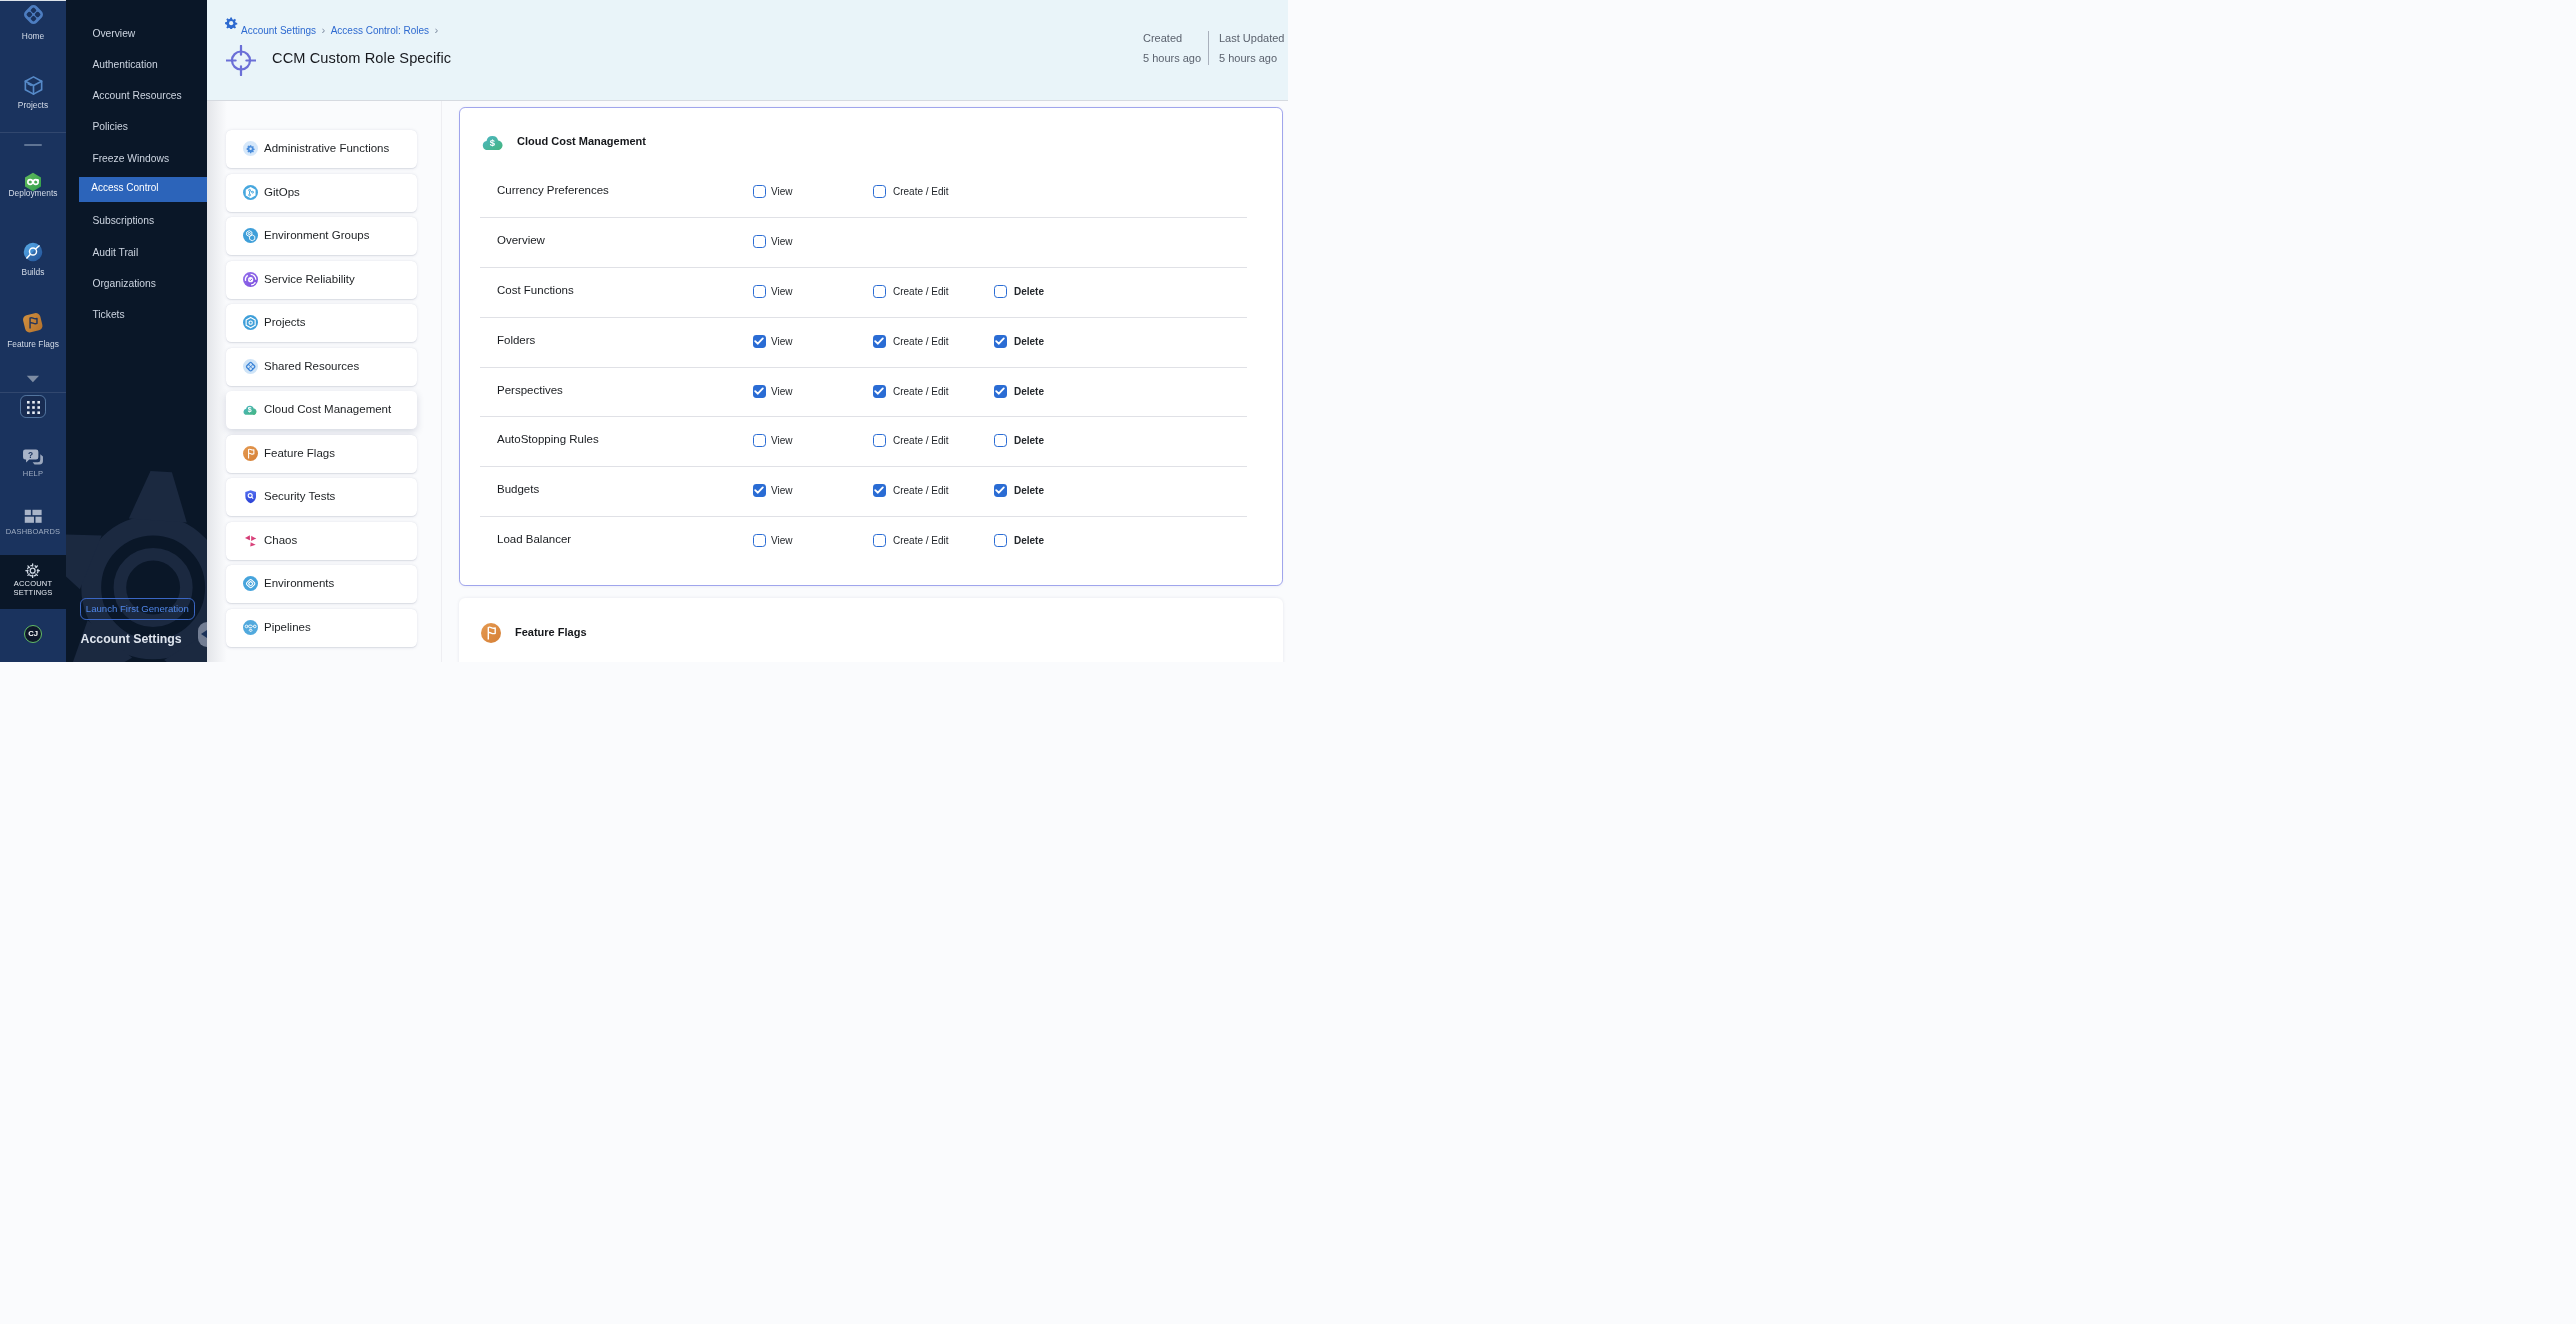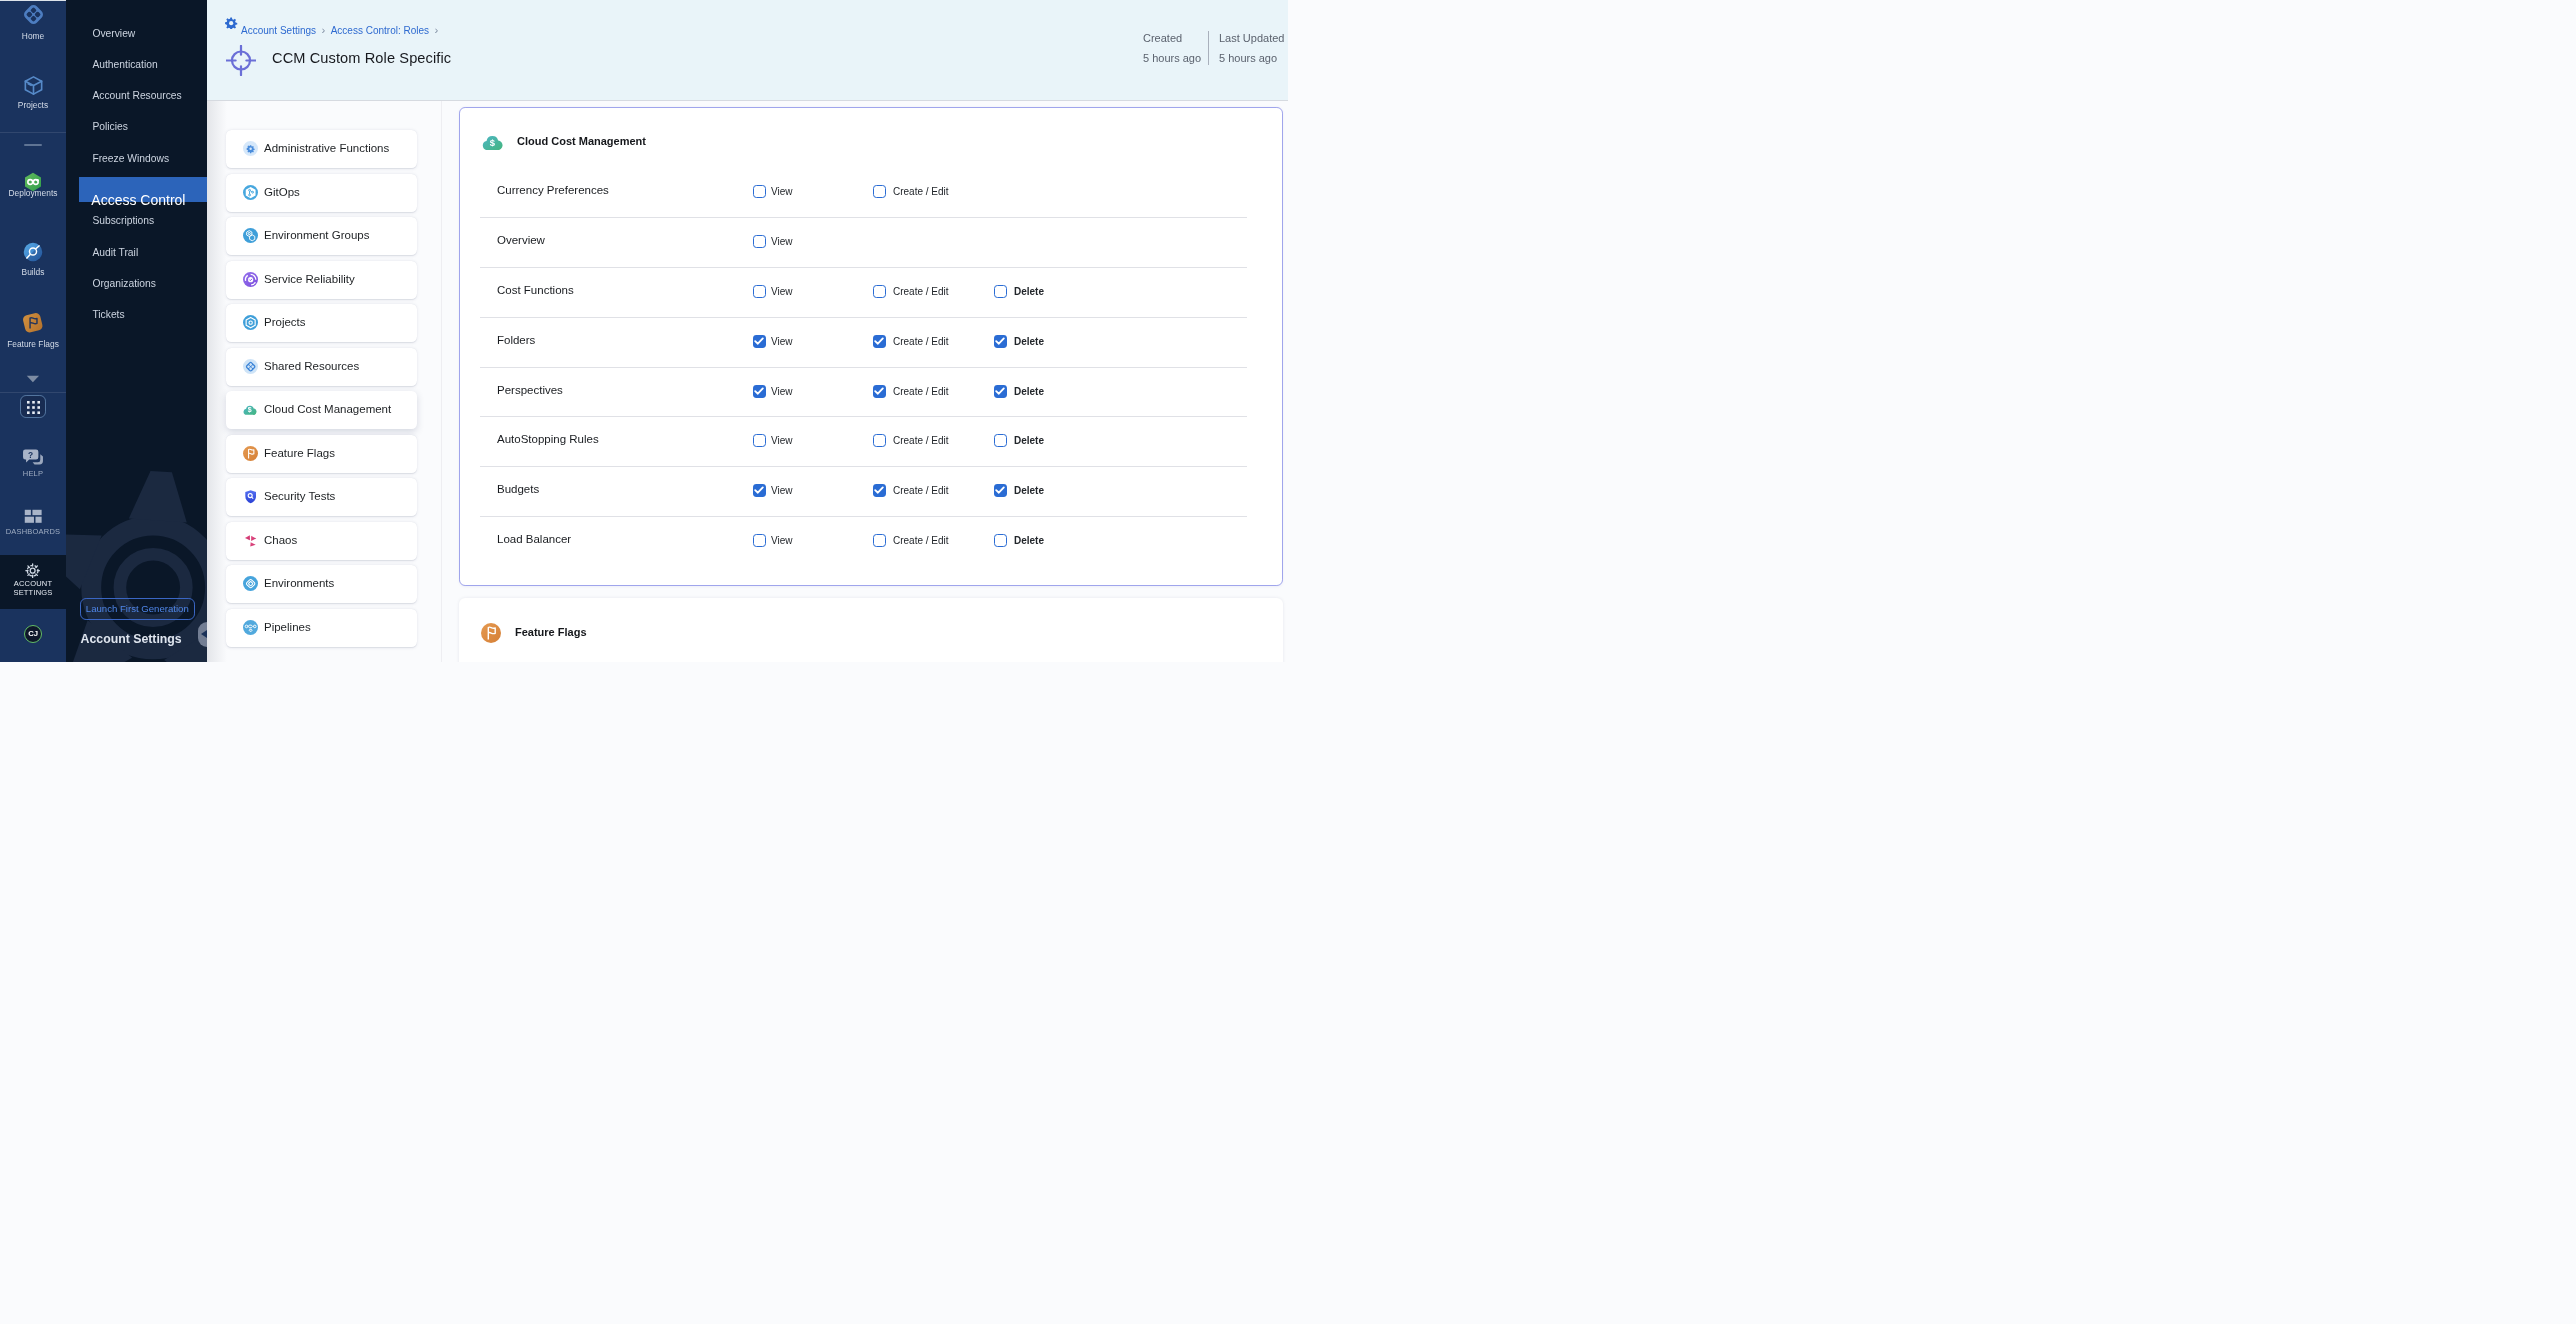--- a/index.html
+++ b/index.html
@@ -12,21 +12,21 @@
 #nav1 .item { position:absolute; width:66px; text-align:center; color:#cdd7e5; }
 #nav1 .lbl { font-size:8.4px; color:#d4dce8; }
 #nav1 .lblsm { font-size:7.5px; color:#9fadc2; letter-spacing:0.2px; }
 .div1 { position:absolute; left:0; width:66px; height:0.8px; background:rgba(255,255,255,0.10); }
 #acctstrip { position:absolute; left:0; top:555px; width:66px; height:54px; background:#0a1728; }
 
 
 #nav2 { left:66px; top:0; width:141px; height:662px; background:#0a1728; z-index:25; overflow:hidden; }
 #nav2 .mi { position:absolute; left:26.4px; font-size:10.3px; color:#ccd4e0; }
 #nav2 #achl { position:absolute; left:13px; width:128px; top:177px; height:25px; background:#2c64ba; }
-#nav2 #achl span { position:absolute; left:12.3px; top:15px; font-size:14px; color:#fff;text-align:right; }
+#nav2 #achl span { position:absolute; left:12.3px; top:5px; font-size:10px; color:#fff;text-align:right; }
 #launchbtn { position:absolute; left:13.8px; top:598px; width:115px; height:22px; border:0.8px solid #3a66c4; border-radius:6.1px; color:#4f86e8; font-size:9.6px; text-align:center; line-height:20.7px; }
 #astitle { position:absolute; left:14.6px; top:632px; font-size:12.3px; font-weight:bold; color:#dfe5ee; }
 #collapsetab { position:absolute; right:0; top:622px; width:9.2px; height:24.5px; background:#8a94a8; border-radius:12.3px 0 0 12.3px; opacity:0.8; }
 #collapsetab:after { content:""; position:absolute; left:3.1px; top:8.4px; border-right:6.1px solid #1b3560; border-top:4.2px solid transparent; border-bottom:4.2px solid transparent; }
 
 
 #main { left:207px; top:0; width:1081px; height:662px; }
 #header { position:absolute; left:0; top:0; width:1081px; height:101px; background:#e9f4f9; border-bottom:0.8px solid #d6dae0; }
 #crumb { position:absolute; left:34px; top:16px; font-size:10px; color:#2e6ad0;margin-top:8px; }
 #crumb .sep { color:#8492a6; padding:0 5.4px; font-size:11.5px; }

